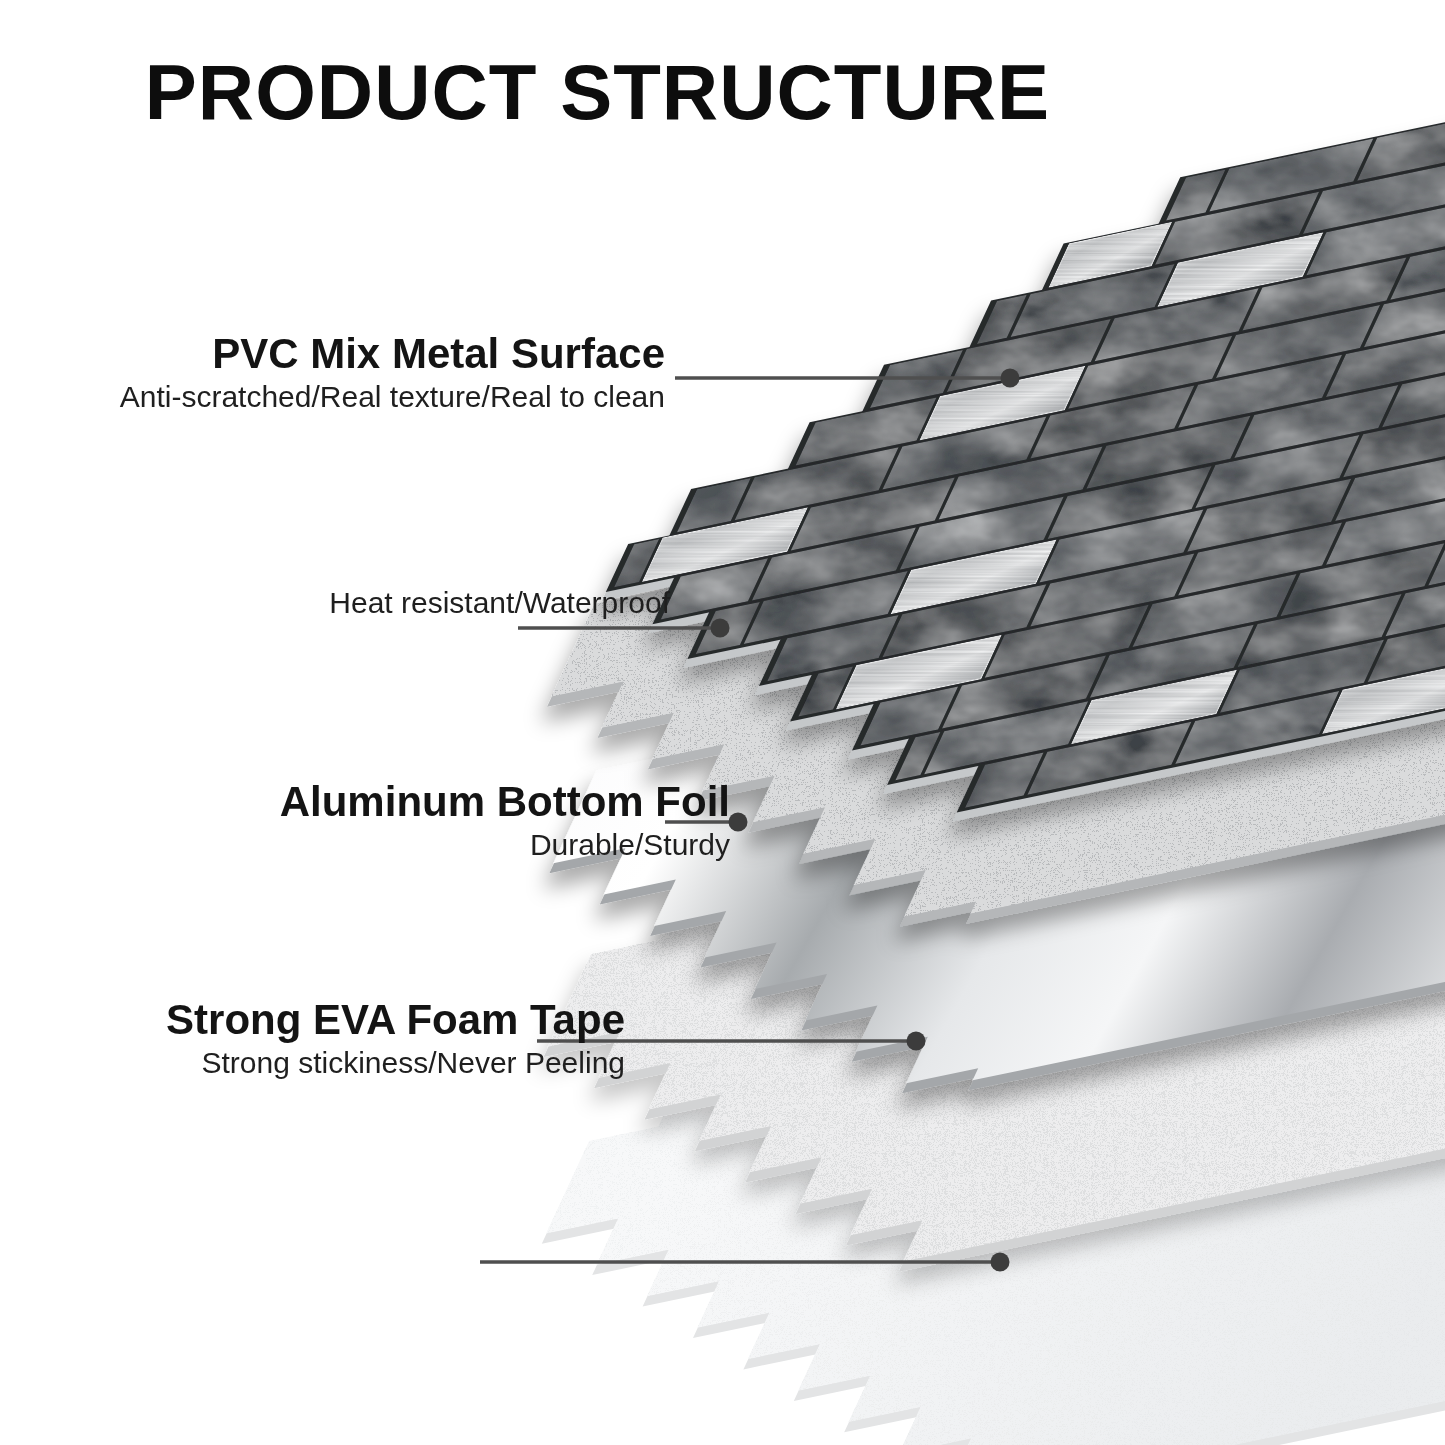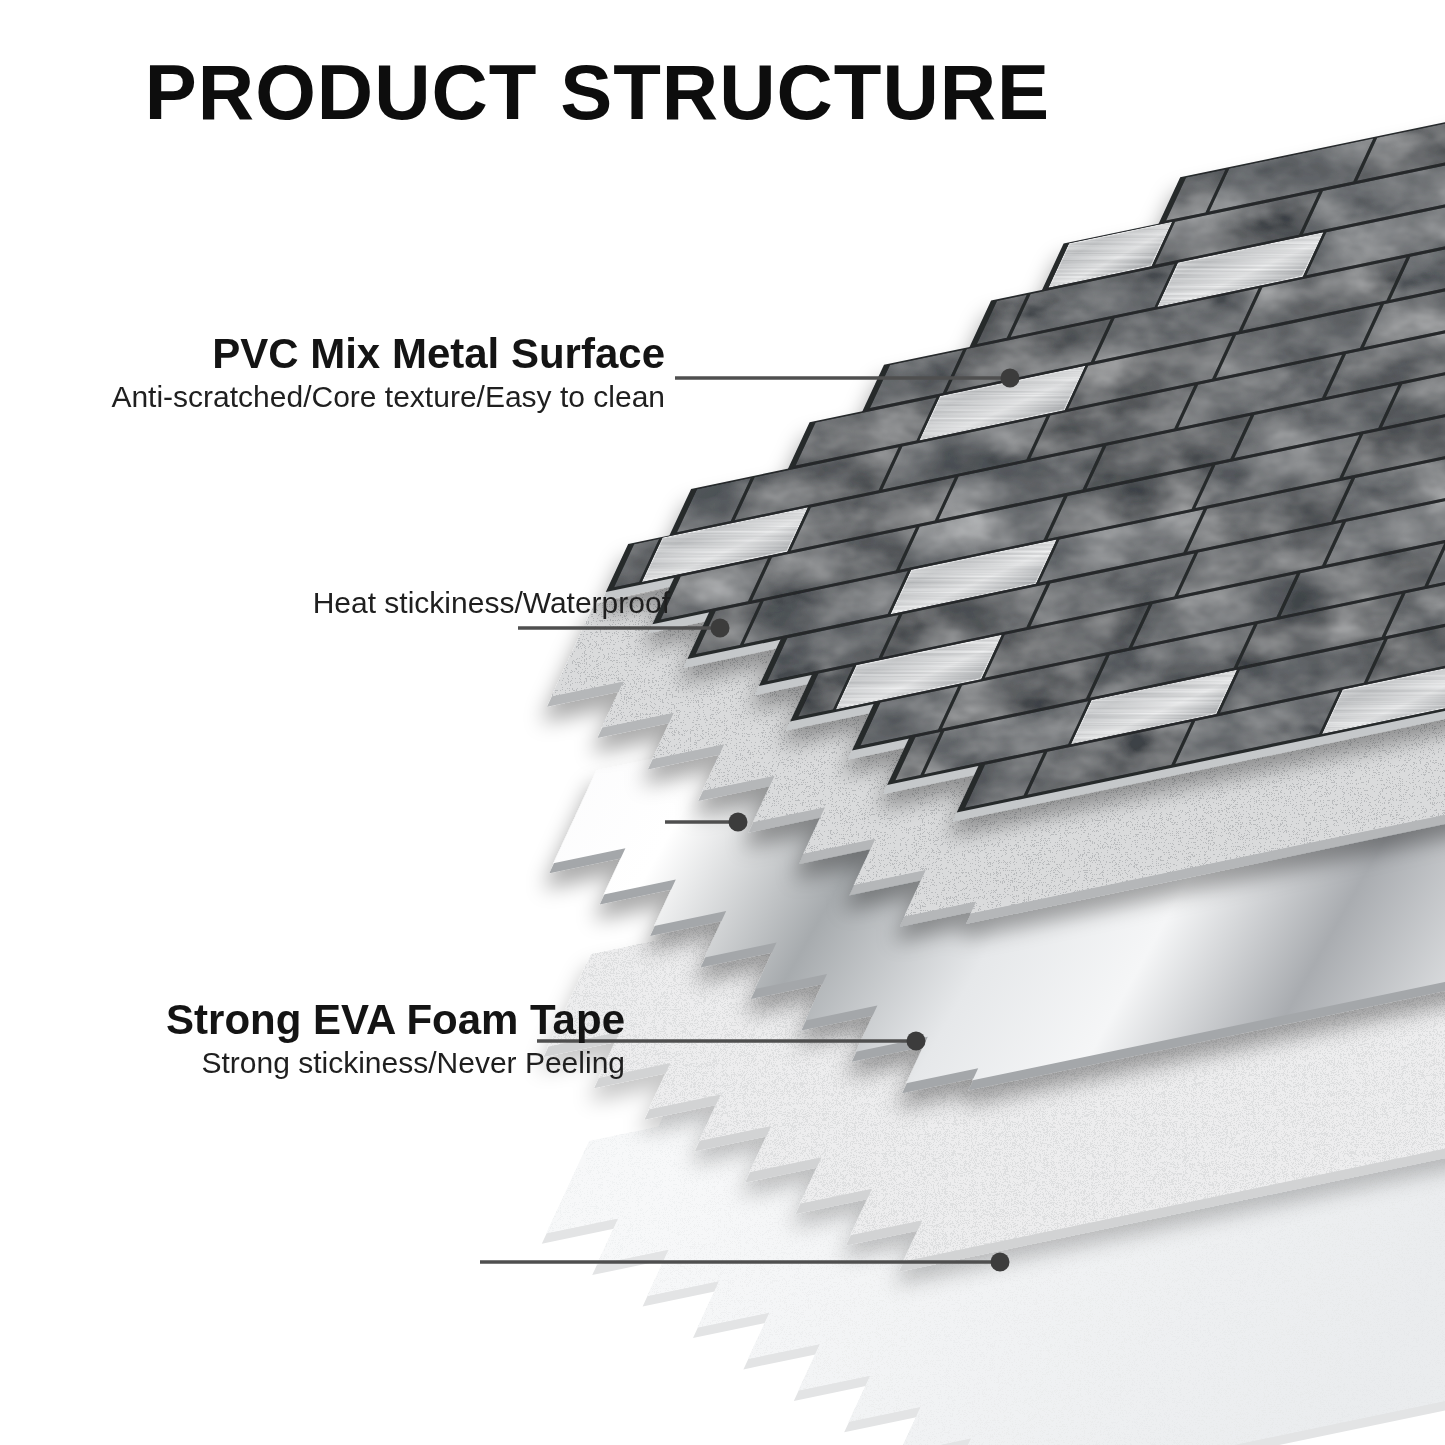--- a/index.html
+++ b/index.html
@@ -373,24 +373,26 @@
           <line x1="480" y1="1262" x2="1000" y2="1262" stroke="#4f4f4f" stroke-width="3.5"></line>
           <circle cx="1000" cy="1262" r="9.5" fill="#3c3c3c"></circle>
         </g>
       </g>
   </svg>
 
   <div class="title">PRODUCT STRUCTURE</div>
 
   <div class="label label-1">
     <div class="lt">PVC Mix Metal Surface</div>
-    <div class="ls">Anti-scratched/Core texture/Easy to clean</div>
+    <div class="ls">Anti-scratched/Real texture/Real to clean</div>
   </div>
   <div class="label label-2">
-    <div class="ls">Heat stickiness/Waterproof</div>
+    <div class="ls">Heat resistant/Waterproof</div>
   </div>
   <div class="label label-3">
+    <div class="lt">Aluminum Bottom Foil</div>
+    <div class="ls">Durable/Sturdy</div>
   </div>
   <div class="label label-4">
     <div class="lt">Strong EVA Foam Tape</div>
     <div class="ls">Strong stickiness/Never Peeling</div>
   </div>
 </div>
 
 </body></html>

